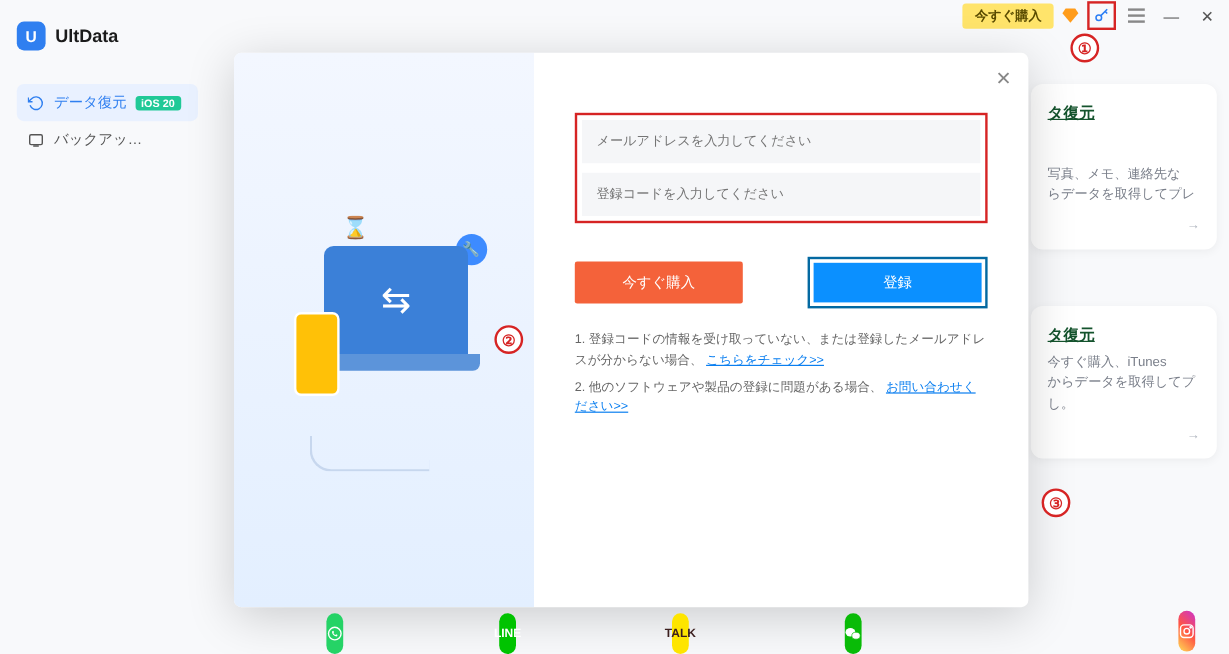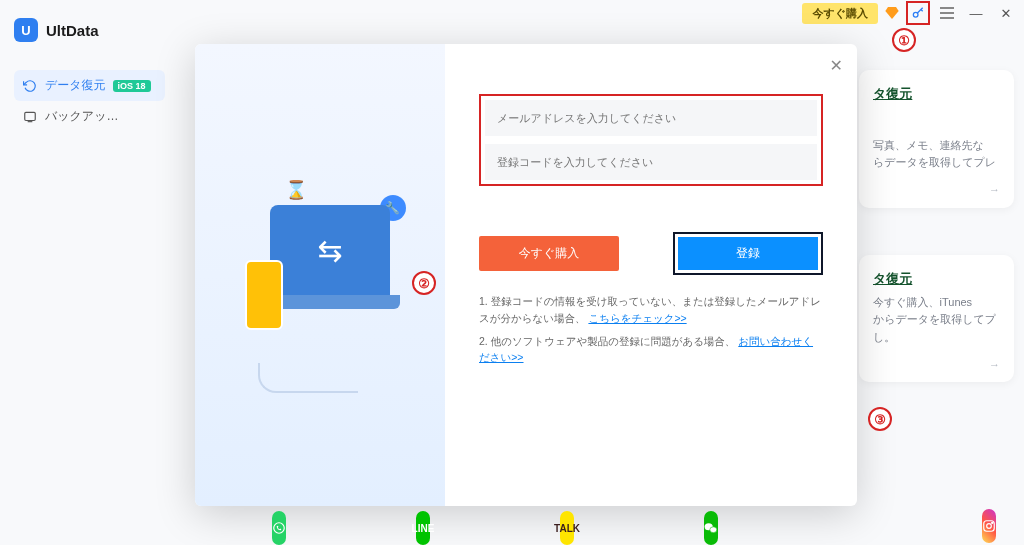--- a/index.html
+++ b/index.html
@@ -38,27 +38,27 @@
     .illust .laptop { position: absolute; left: 40px; top: 30px; width: 120px; height: 90px; background: #3b80d8; border-radius: 8px 8px 0 0; display: flex; align-items: center; justify-content: center; }
     .illust .laptop::after { content: ""; position: absolute; bottom: -14px; left: -10px; width: 140px; height: 14px; background: #5c94da; border-radius: 0 0 6px 6px; }
     .arrows { color: #fff; font-size: 30px; }
     .illust .phone { position: absolute; left: 15px; top: 85px; width: 38px; height: 70px; background: #ffc107; border-radius: 6px; border: 2px solid #fff; }
     .illust .hourglass { position: absolute; left: 55px; top: 4px; font-size: 18px; color: #57a3ff; }
     .illust .wrench-badge { position: absolute; right: 4px; top: 20px; width: 26px; height: 26px; border-radius: 50%; background: #3d8bff; display: flex; align-items: center; justify-content: center; color: #fff; font-size: 12px; }
     .illust .cable { position: absolute; bottom: -18px; left: 28px; width: 100px; height: 30px; border: 2px solid #c7d7ee; border-top: none; border-right: none; border-bottom-left-radius: 18px; }
 
     .modal-right { flex: 1; padding: 50px 34px 20px; font-size: 12px; color: #333; }
     .modal-msg { line-height: 1.7; font-size: 12.5px; margin-bottom: 22px; }
-    .input-group { border: 2px solid #d62424; padding: 4px; margin-bottom: 46px; }
+    .input-group { border: 2px solid #d62424; padding: 4px; margin-bottom: 28px; }
     .text-input { width: 100%; border: none; background: #f5f6f8; padding: 12px 12px; font-size: 11px; outline: none; color: #333; }
     .text-input + .text-input { margin-top: 8px; }
     .btn-row { display: flex; gap: 14px; align-items: center; margin-bottom: 18px; }
     .btn { flex: 0 0 140px; padding: 9px 0; text-align: center; font-size: 12px; border: none; cursor: pointer; border-radius: 2px; }
     .btn-buy { background: #f4623a; color: #fff; }
-    .btn-reg-wrap { padding: 3px; border: 2px solid #0f172a; }
+    .btn-reg-wrap { padding: 3px; border: 2px solid #0369a1; }
     .btn-reg { background: #0b90ff; color: #fff; width: 140px; padding: 8px 0; text-align: center; border: none; cursor: pointer; font-size: 12px; }
     .note { font-size: 10.5px; color: #666; line-height: 1.6; margin-bottom: 6px; }
     .note a { color: #0b7ff0; text-decoration: underline; cursor: pointer; }
 
     
     .anno { position: absolute; width: 24px; height: 24px; border: 2px solid #d62424; border-radius: 50%; display: flex; align-items: center; justify-content: center; color: #d62424; font-weight: 700; font-size: 13px; background: #fff; }
 
     
     .bottom-icons { position: absolute; bottom: 0; left: 272px; display: flex; gap: 130px; }
     .appicon { width: 14px; height: 34px; border-radius: 8px; display: flex; align-items: center; justify-content: center; color: #fff; font-size: 10px; font-weight: 700; }
@@ -103,21 +103,21 @@
       <div class="brand-name">UltData</div>
     </div>
     <div class="nav-item active">
       <span class="nav-icon">
         <svg width="14" height="14" viewBox="0 0 24 24" fill="none" stroke="currentColor" stroke-width="2">
             <polyline points="1 4 1 10 7 10"></polyline>
             <path d="M3.51 15a9 9 0 1 0 2.13-9.36L1 10"></path>
           </svg>
       </span>
       <span>データ復元</span>
-      <span class="ios-badge">iOS 18</span>
+      <span class="ios-badge">iOS 20</span>
     </div>
     <div class="nav-item">
       <span class="nav-icon">
         <svg width="14" height="14" viewBox="0 0 24 24" fill="none" stroke="currentColor" stroke-width="2">
             <rect x="3" y="4" width="18" height="14" rx="2"></rect>
             <path d="M8 20h8"></path>
           </svg>
       </span>
       <span>バックアッ…</span>
     </div>

